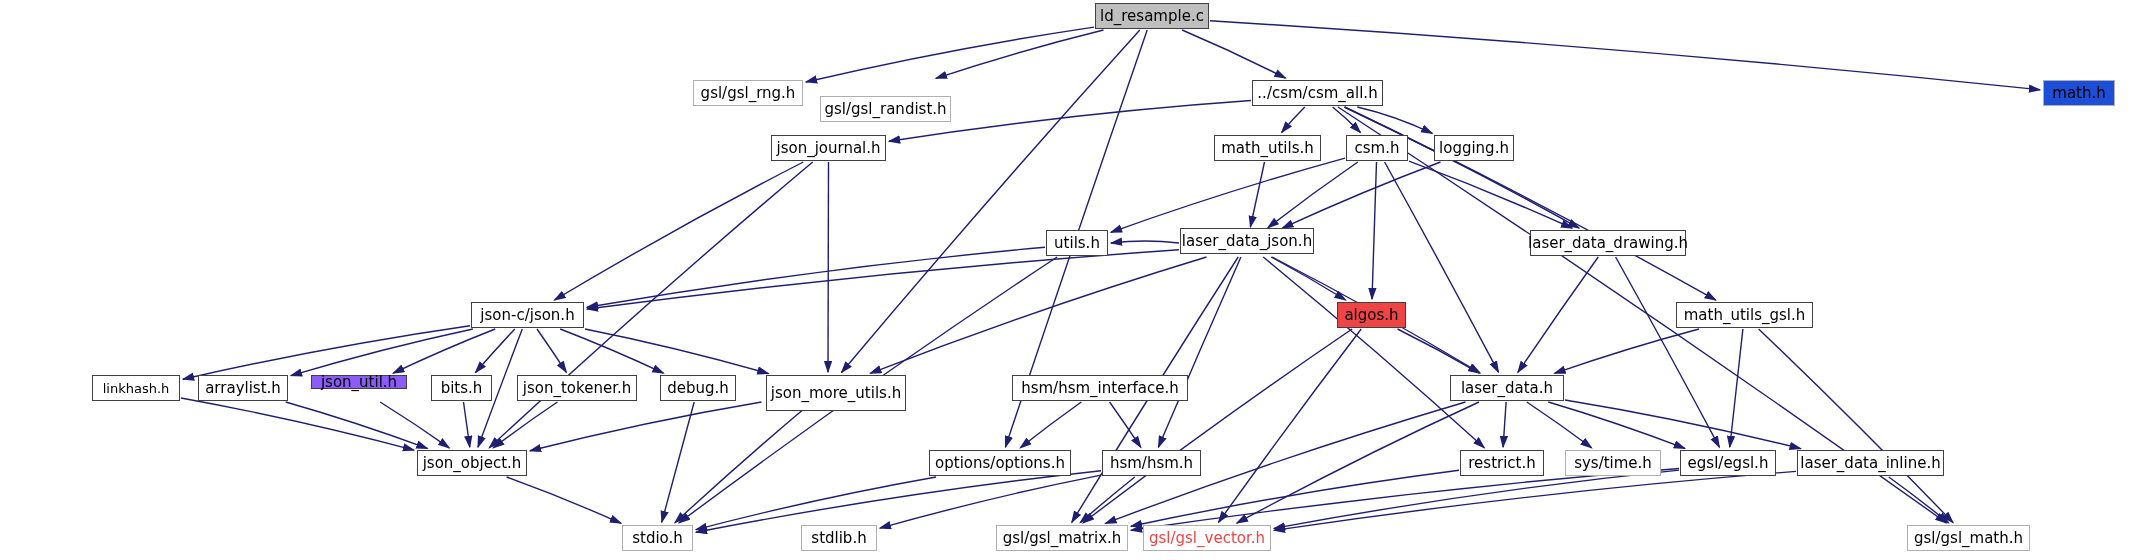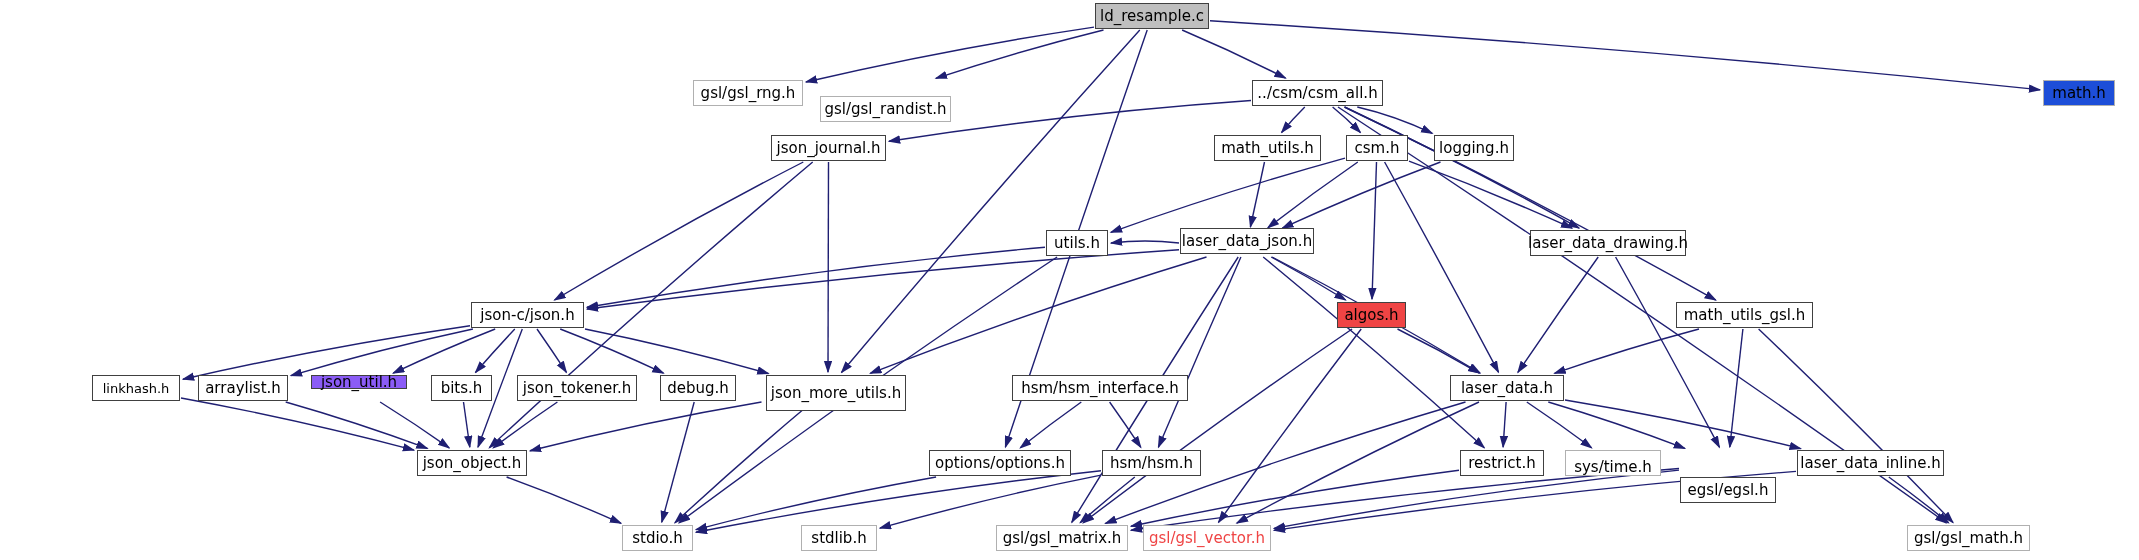--- a/index.html
+++ b/index.html
@@ -176,24 +176,24 @@
       </div>
       <div class="node" style="left: 929px; top: 450px; width: 142px; height: 26px; border: 1px solid rgb(64, 64, 64); background: rgb(255, 255, 255); font-size: 15px; color: rgb(0, 0, 0);">
         <span>options/options.h</span>
       </div>
       <div class="node" style="left: 1102px; top: 450px; width: 99px; height: 26px; border: 1px solid rgb(64, 64, 64); background: rgb(255, 255, 255); font-size: 15px; color: rgb(0, 0, 0);">
         <span>hsm/hsm.h</span>
       </div>
       <div class="node" style="left: 1460px; top: 450px; width: 84px; height: 26px; border: 1px solid rgb(64, 64, 64); background: rgb(255, 255, 255); font-size: 15px; color: rgb(0, 0, 0);">
         <span>restrict.h</span>
       </div>
-      <div class="node" style="left: 1565px; top: 450px; width: 96px; height: 26px; border: 1px solid rgb(176, 176, 176); background: rgb(255, 255, 255); font-size: 15px; color: rgb(0, 0, 0); align-items: flex-end;">
+      <div class="node" style="left: 1565px; top: 450px; width: 96px; height: 26px; border: 1px solid rgb(176, 176, 176); background: rgb(255, 255, 255); font-size: 15px; color: rgb(0, 0, 0);">
         <span>sys/time.h</span>
       </div>
-      <div class="node" style="left: 1680px; top: 450px; width: 96px; height: 26px; border: 1px solid rgb(64, 64, 64); background: rgb(255, 255, 255); font-size: 15px; color: rgb(0, 0, 0); margin-top: 27px;">
+      <div class="node" style="left: 1680px; top: 450px; width: 96px; height: 26px; border: 1px solid rgb(64, 64, 64); background: rgb(255, 255, 255); font-size: 15px; color: rgb(0, 0, 0);">
         <span>egsl/egsl.h</span>
       </div>
       <div class="node" style="left: 1797px; top: 450px; width: 147px; height: 26px; border: 1px solid rgb(64, 64, 64); background: rgb(255, 255, 255); font-size: 15px; color: rgb(0, 0, 0);">
         <span>laser_data_inline.h</span>
       </div>
       <div class="node" style="left: 622px; top: 525px; width: 71px; height: 26px; border: 1px solid rgb(176, 176, 176); background: rgb(255, 255, 255); font-size: 15px; color: rgb(0, 0, 0);">
         <span>stdio.h</span>
       </div>
       <div class="node" style="left: 801px; top: 525px; width: 76px; height: 26px; border: 1px solid rgb(176, 176, 176); background: rgb(255, 255, 255); font-size: 15px; color: rgb(0, 0, 0);">
         <span>stdlib.h</span>

